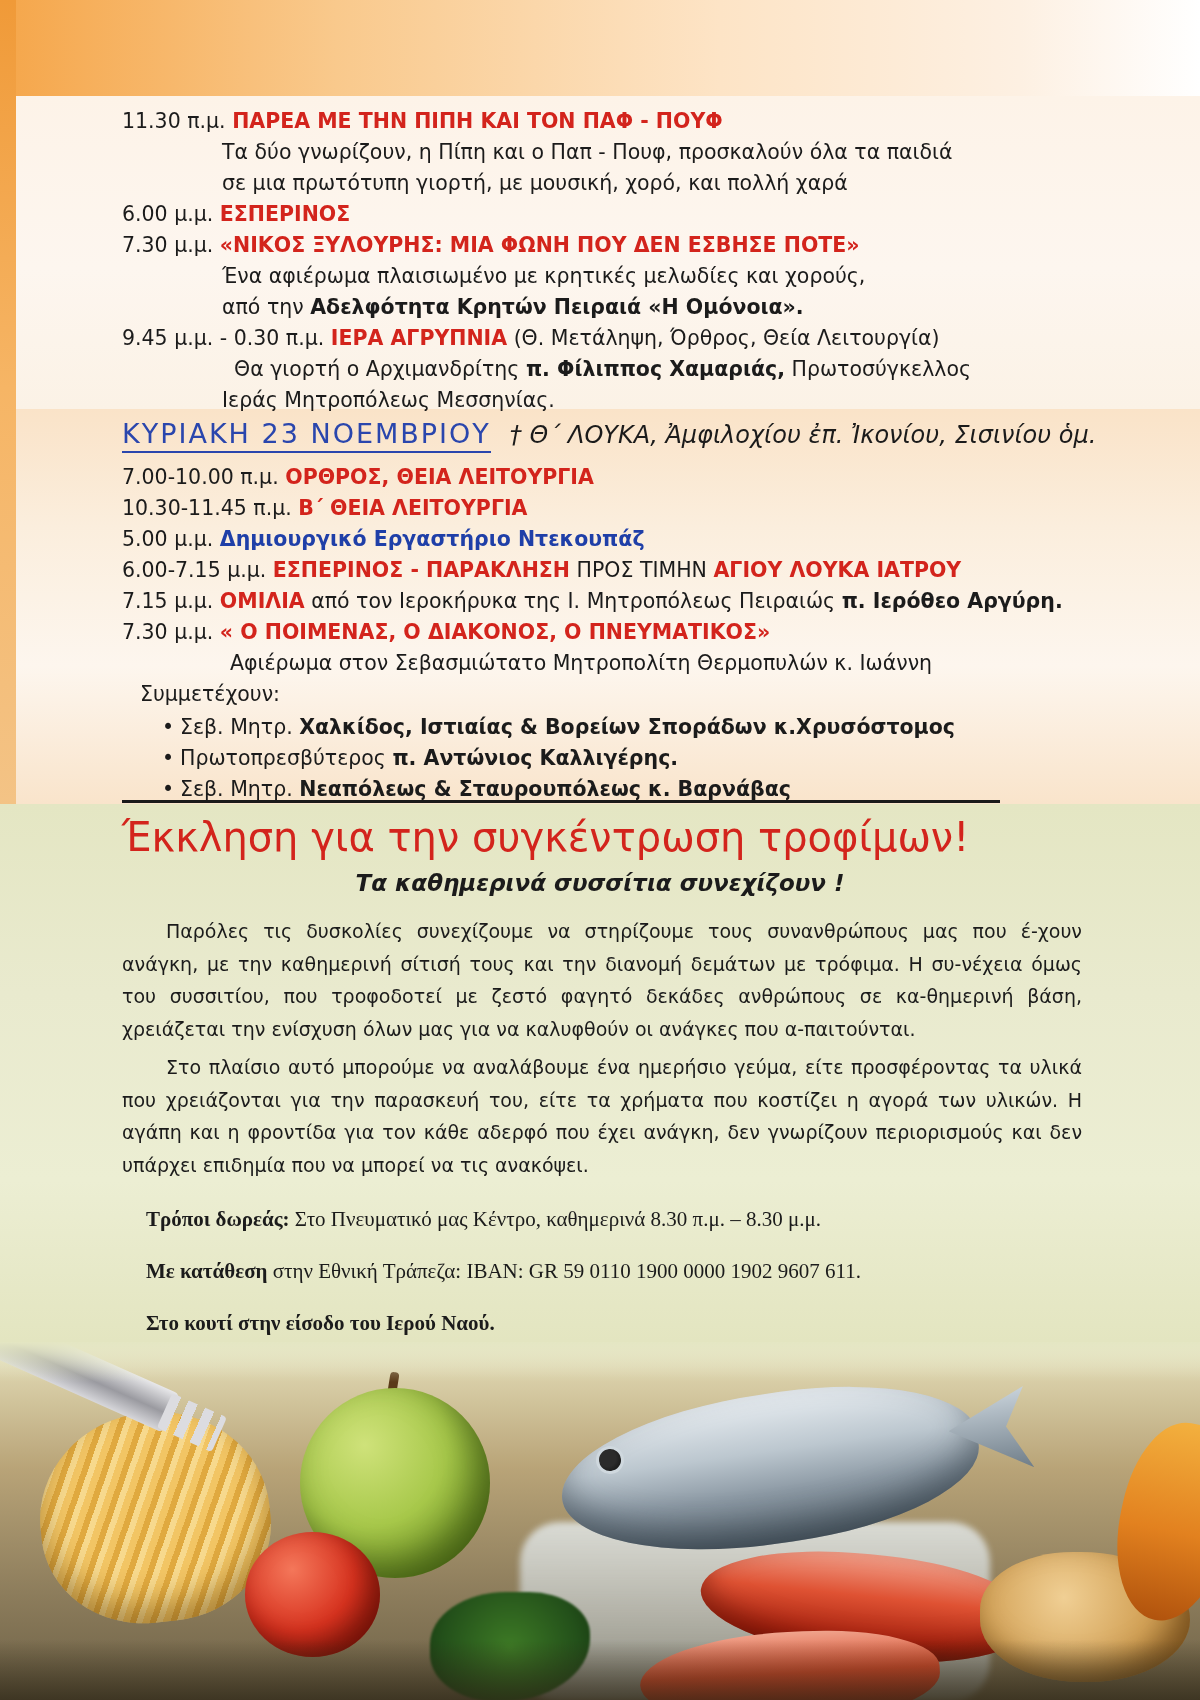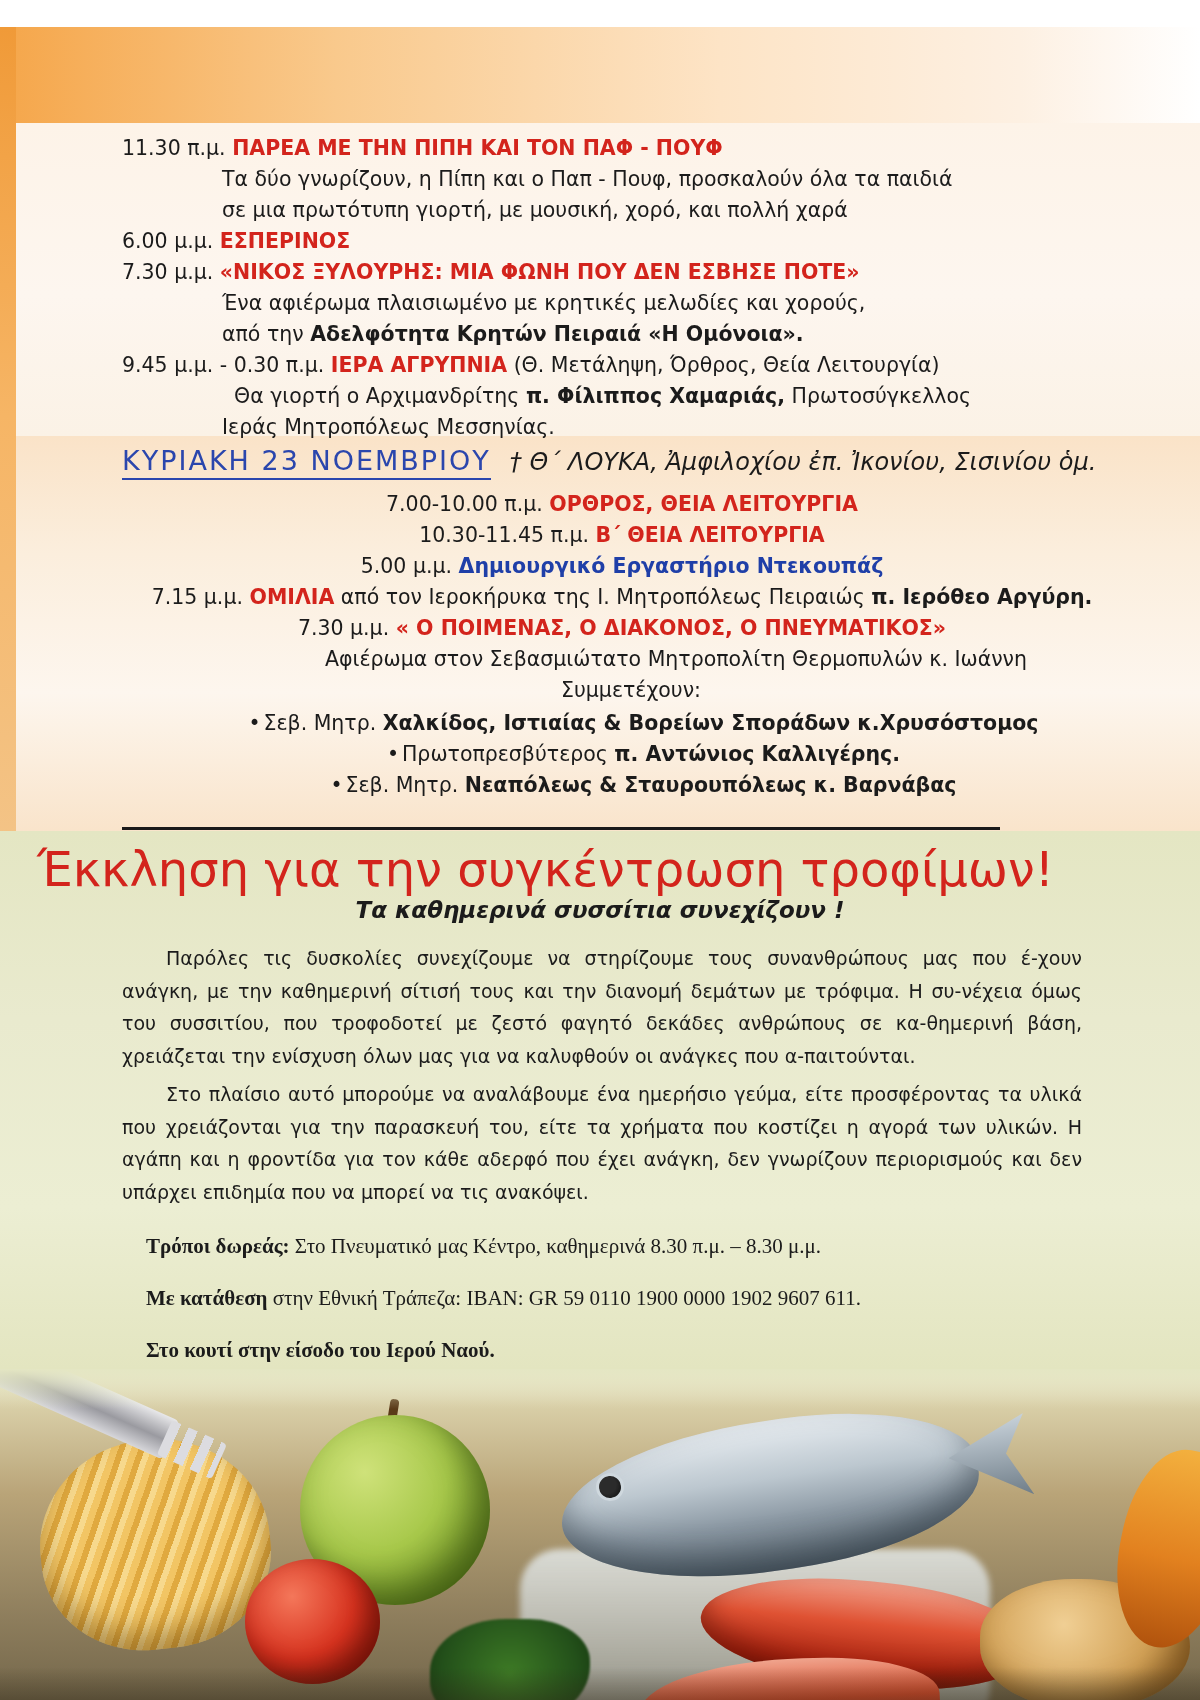--- a/index.html
+++ b/index.html
@@ -13,21 +13,20 @@
     background: #ffffff;
     overflow: hidden;
     position: relative;
   }
 
   
   .page {
     position: absolute;
     inset: 0;
     background: #5eead4;
-    margin-top: 27px;
   }
 
   
   .top-band {
     position: absolute;
     left: 0; top: 0;
     width: 1200px; height: 96px;
     background: linear-gradient(to right, #f5a64a 0%, #f9c98c 28%, #fde4c6 60%, #fdf0e2 85%, #ffffff 100%);
   }
   .top-band-left {
@@ -79,21 +78,21 @@
   
   .sched {
     position: absolute;
     left: 122px;
     width: 1000px;
     font-size: 20.5px;
     line-height: 31px;
     color: #1b1b1b;
   }
   .sched-a { top: 106px; }
-  .sched-b { top: 418px; text-align: center; }
+  .sched-b { top: 418px; }
 
   .ln { white-space: nowrap; }
   .ind { padding-left: 100px; }
   .ind2 { padding-left: 112px; }
 
   .time { color: #1b1b1b; }
   .red-b { color: #d3241c; font-weight: bold; }
   .blue-b { color: #1f3fa8; font-weight: bold; }
   .bk-b { font-weight: bold; color: #1b1b1b; }
   .bk { color: #1b1b1b; }
@@ -129,21 +128,21 @@
     color: #1b1b1b;
   }
 
   
   .appeal-title {
     position: absolute;
     left: 0; top: 814px;
     width: 1091px;
     text-align: center;
     color: #d3241c;
-    font-size: 48px;
+    font-size: 40px;
     font-family: "DejaVu Sans", sans-serif;
   }
   .appeal-sub {
     position: absolute;
     left: 0; top: 870px;
     width: 1200px;
     text-align: center;
     color: #1b1b1b;
     font-size: 23px;
     font-weight: bold;
@@ -373,20 +372,24 @@
     <div class="ln">
       <span class="time">10.30-11.45 π.μ.</span>
       <span class="red-b">Β΄ ΘΕΙΑ ΛΕΙΤΟΥΡΓΙΑ</span>
     </div>
 
     <div class="ln">
       <span class="time">5.00 μ.μ.</span>
       <span class="blue-b">Δημιουργικό Εργαστήριο Ντεκουπάζ</span>
     </div>
 
+    <div class="ln">
+      <span class="time">6.00-7.15 μ.μ.</span>
+      <span class="red-b">ΕΣΠΕΡΙΝΟΣ - ΠΑΡΑΚΛΗΣΗ</span><span class="bk"> ΠΡΟΣ ΤΙΜΗΝ </span><span class="red-b">ΑΓΙΟΥ ΛΟΥΚΑ ΙΑΤΡΟΥ</span>
+    </div>
 
     <div class="ln">
       <span class="time">7.15 μ.μ.</span>
       <span class="red-b">ΟΜΙΛΙΑ</span><span class="bk"> από τον Ιεροκήρυκα της Ι. Μητροπόλεως Πειραιώς </span><span class="bk-b">π. Ιερόθεο Αργύρη.</span>
     </div>
 
     <div class="ln">
       <span class="time">7.30 μ.μ.</span>
       <span class="red-b">« Ο ΠΟΙΜΕΝΑΣ, Ο ΔΙΑΚΟΝΟΣ, Ο ΠΝΕΥΜΑΤΙΚΟΣ»</span>
     </div>

